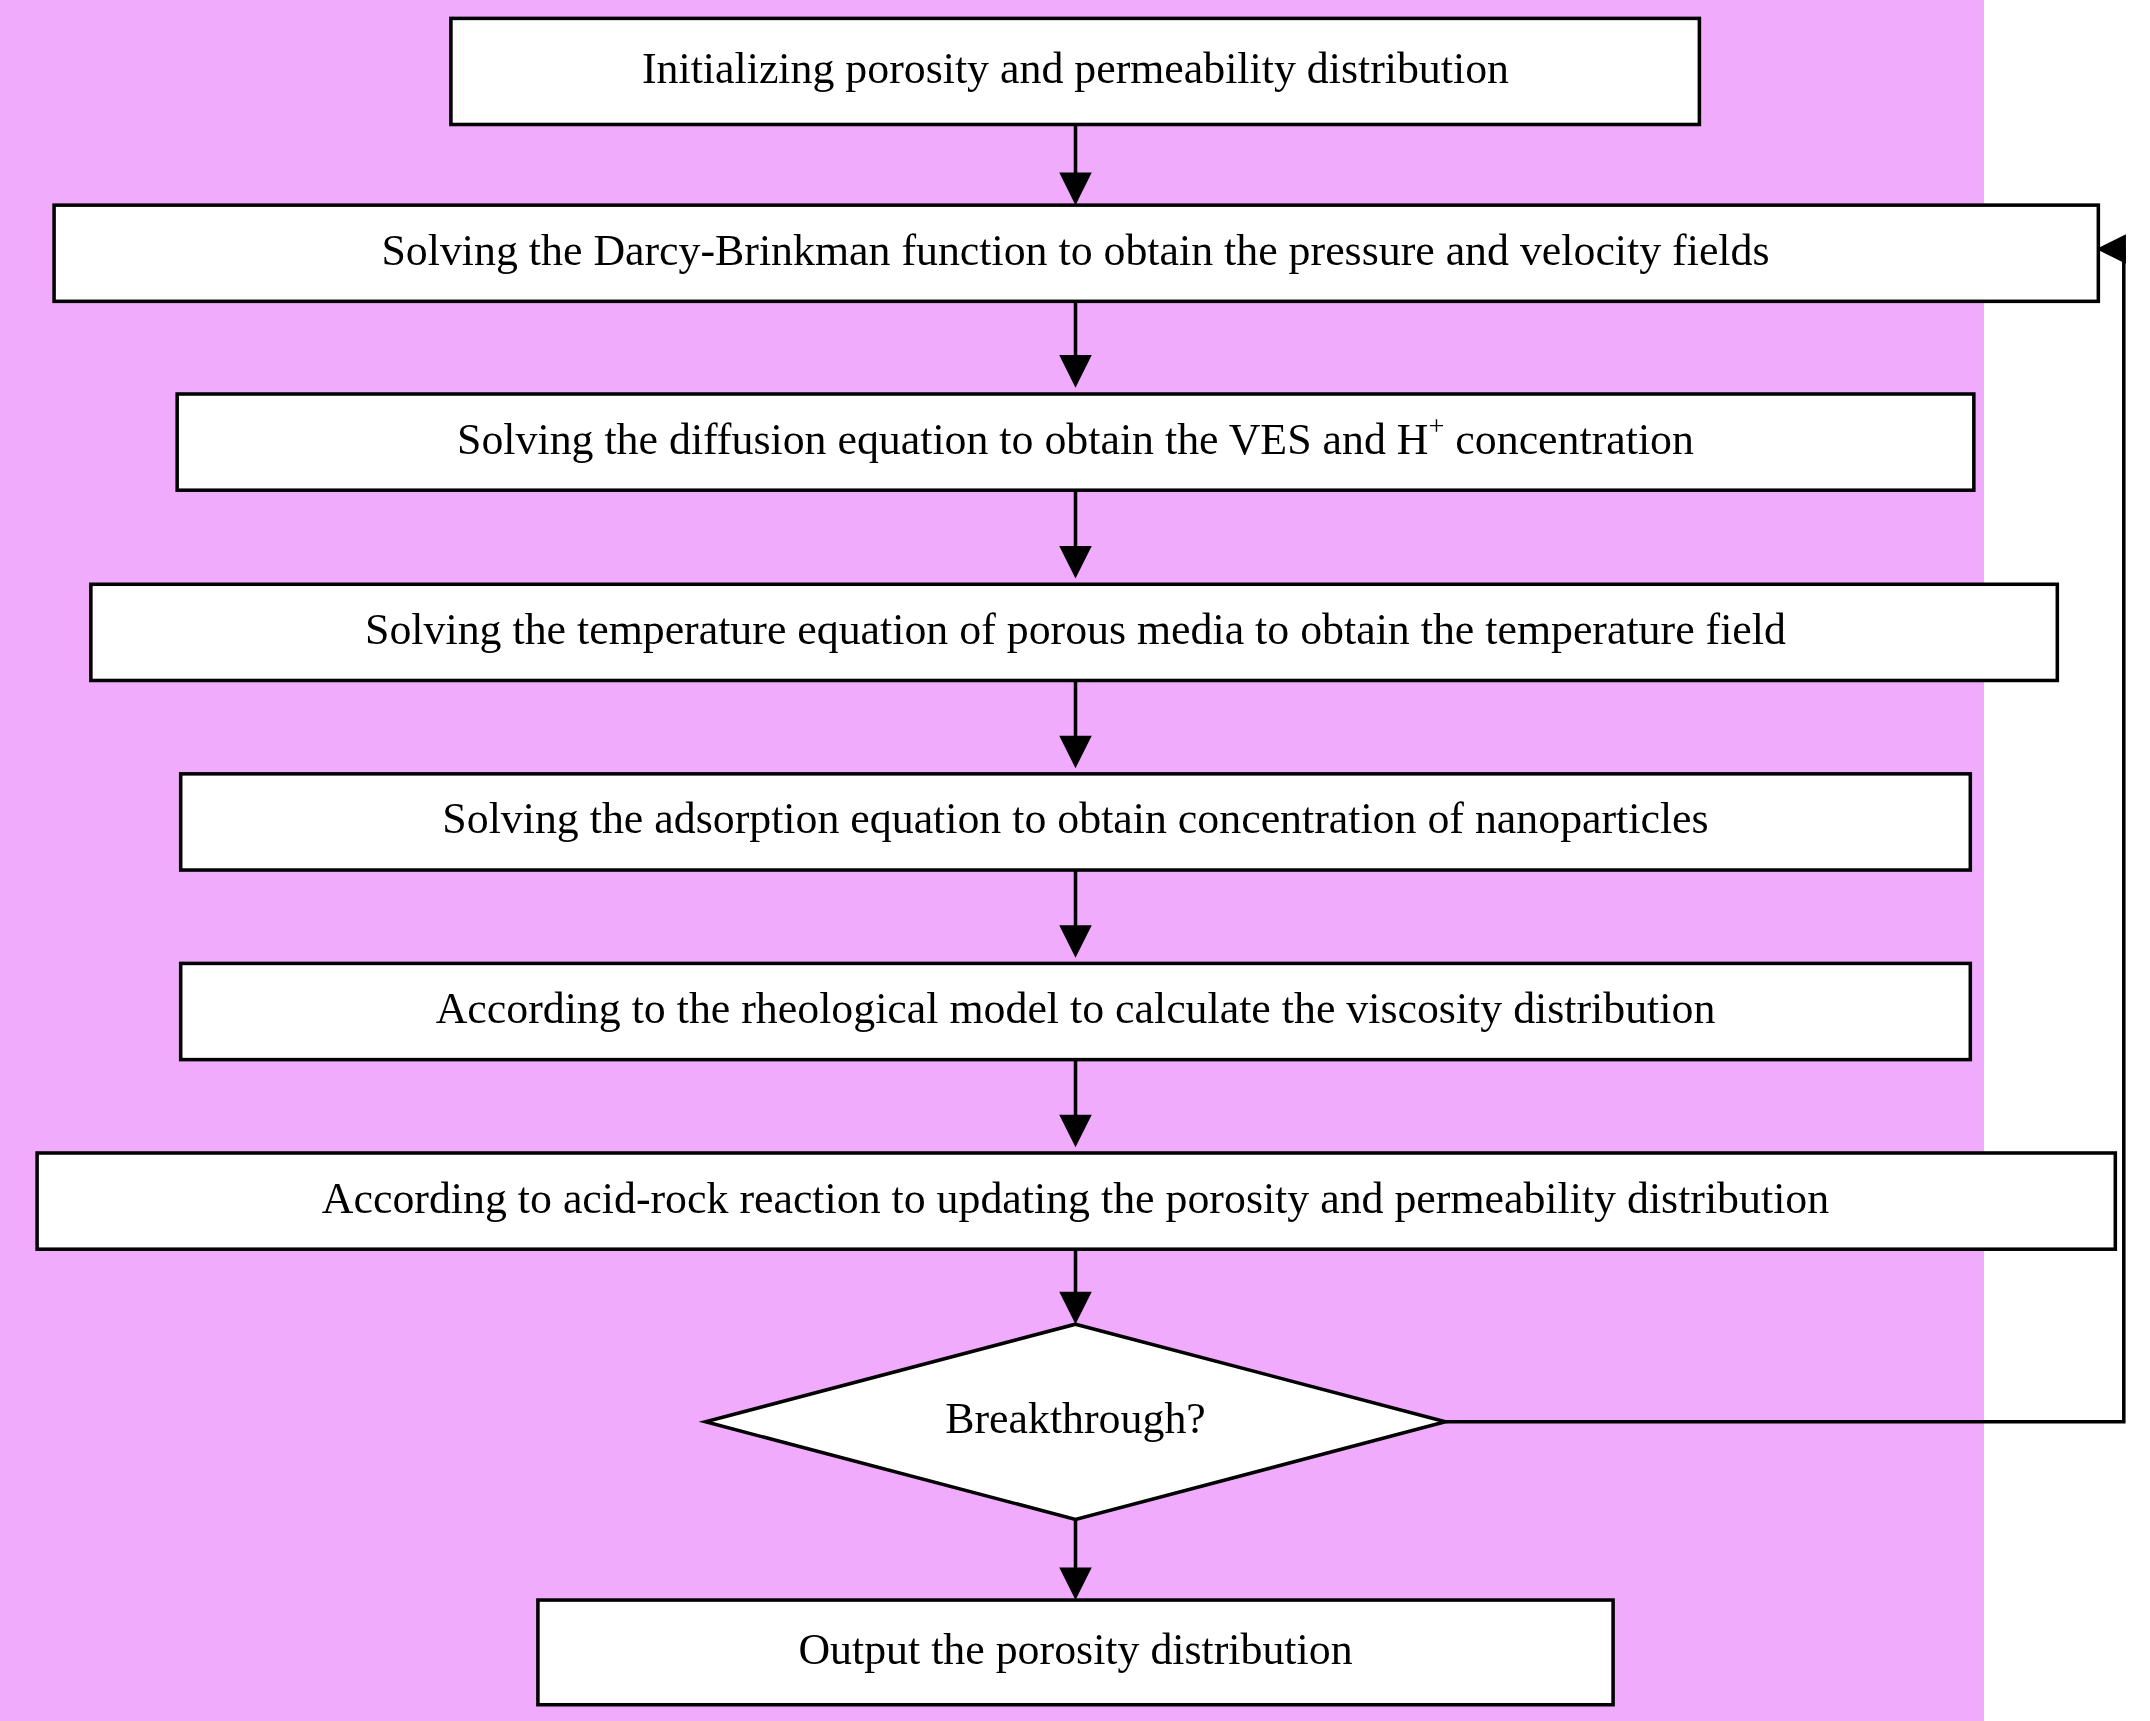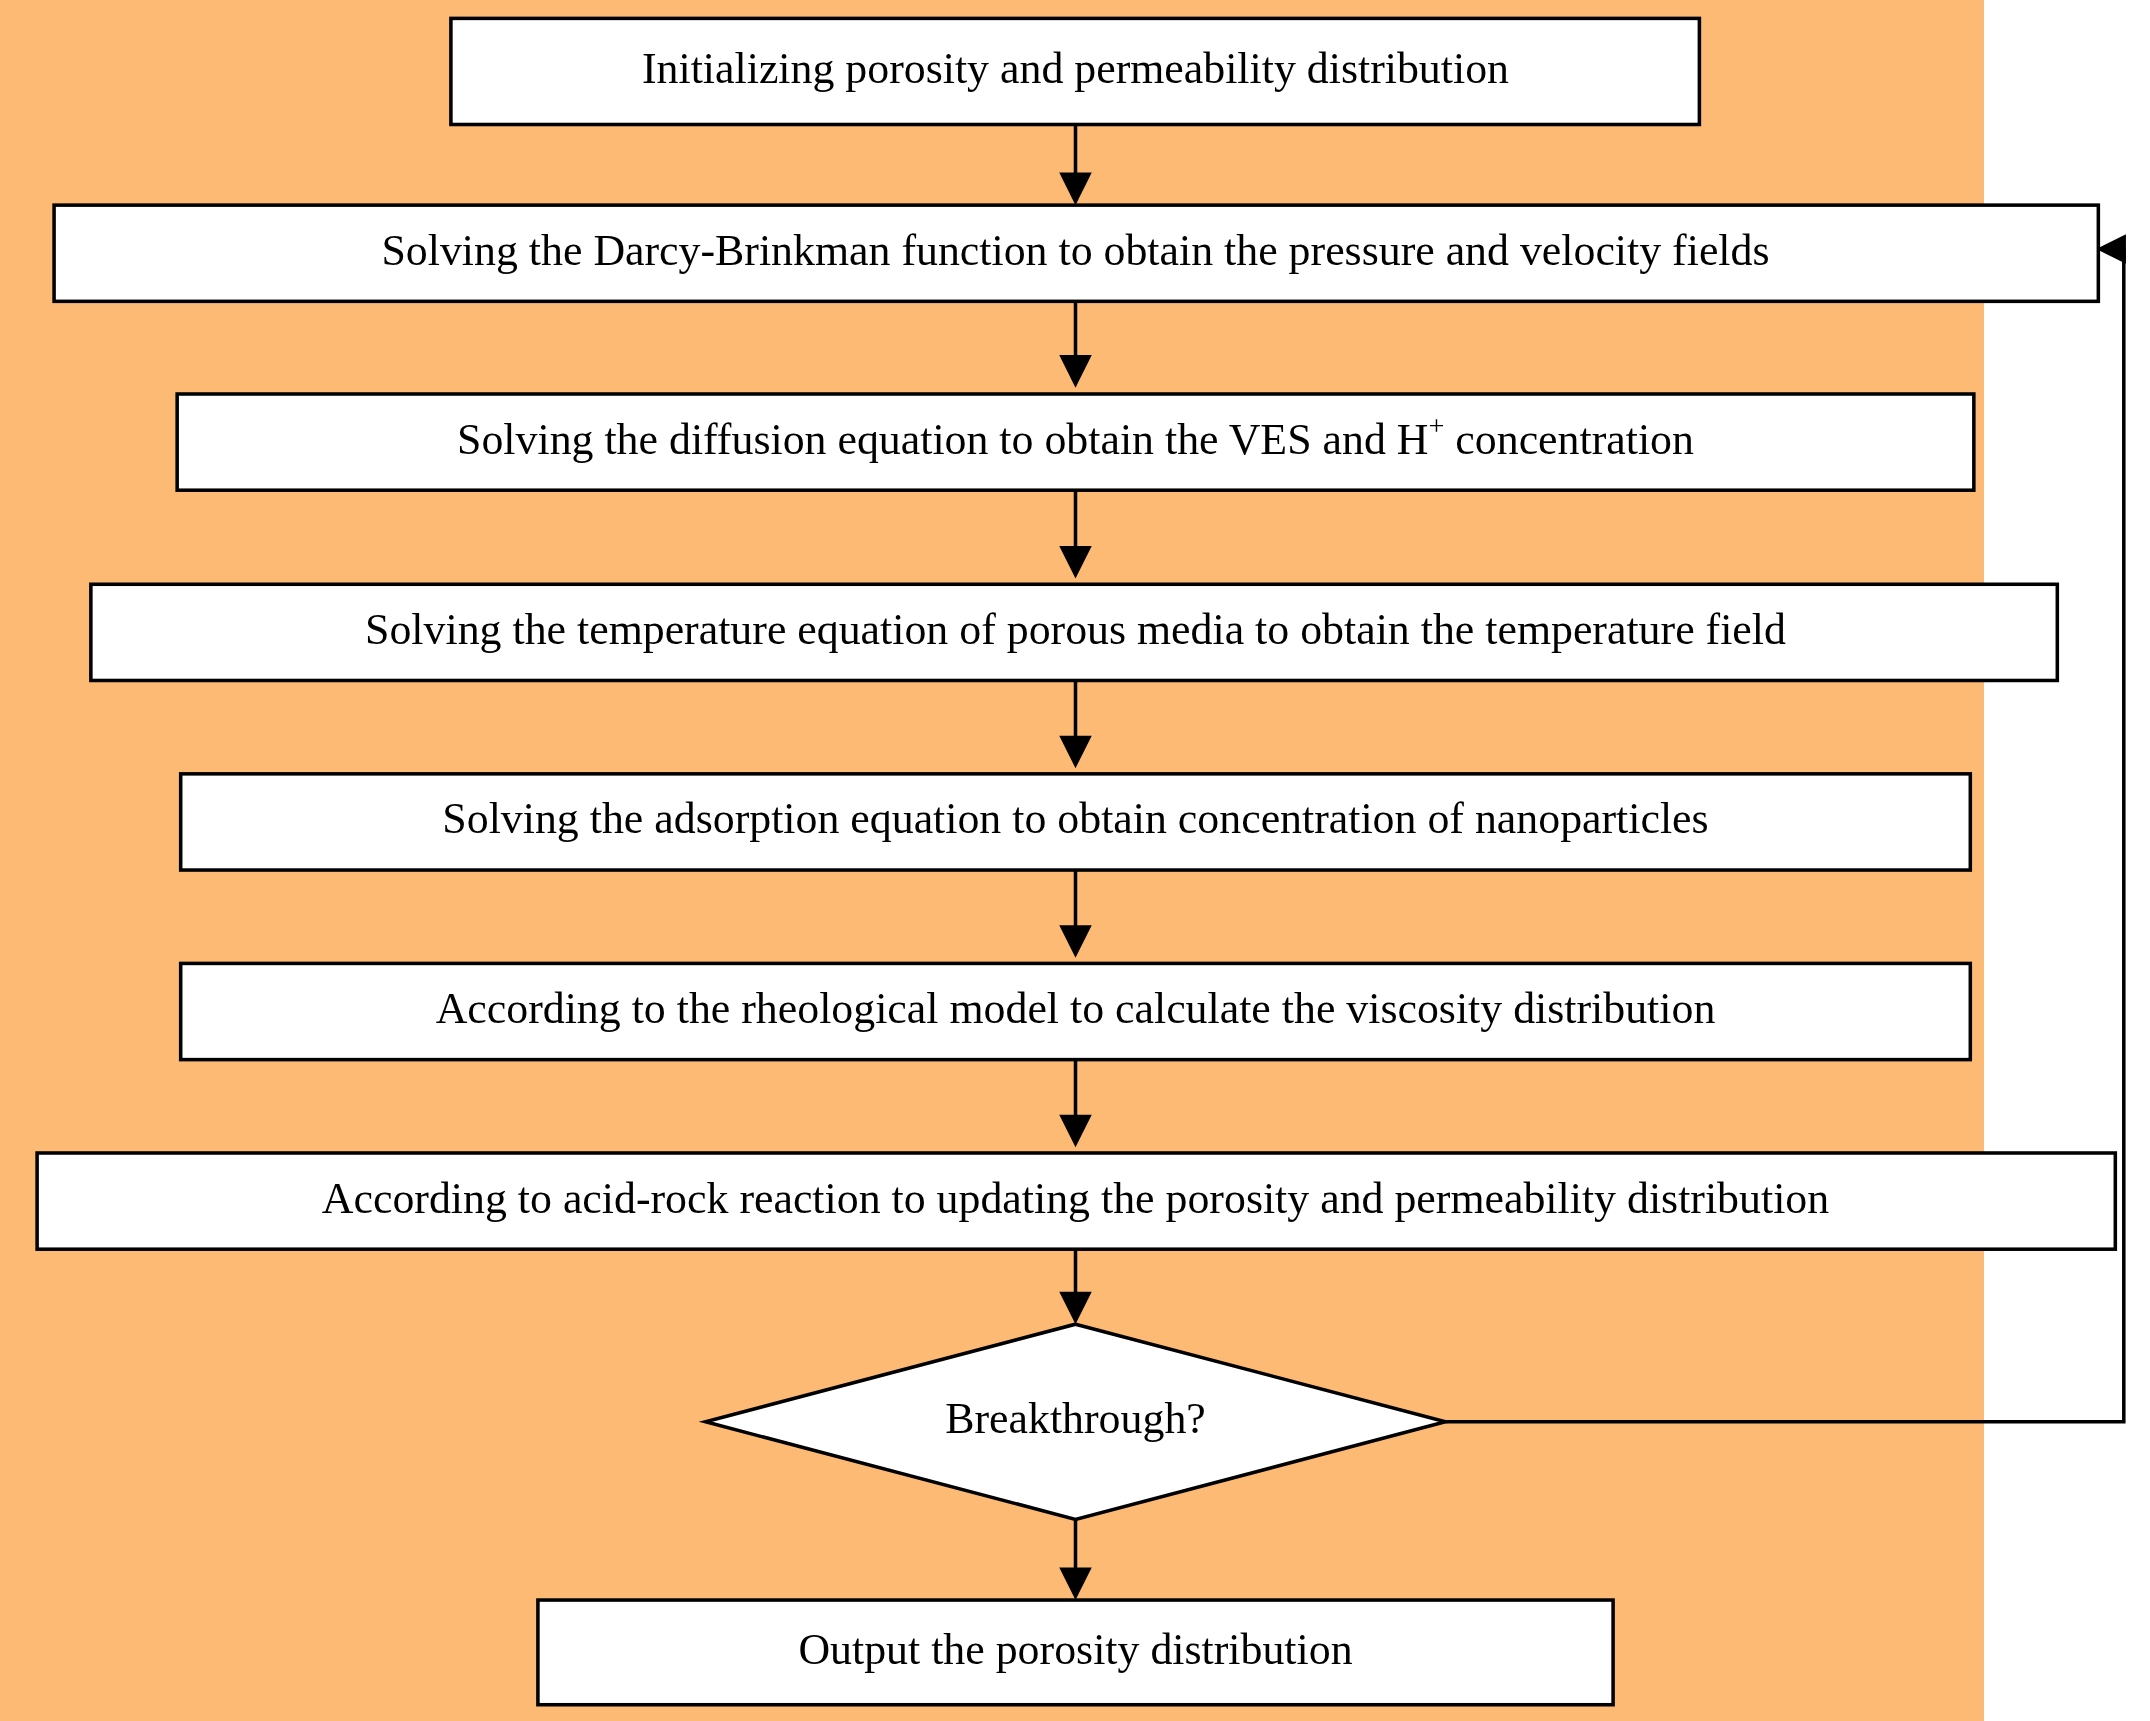--- a/index.html
+++ b/index.html
@@ -10,21 +10,21 @@
   body {
     width: 2151px;
     height: 1721px;
     font-family: "Liberation Serif", "DejaVu Serif", serif;
     overflow: hidden;
   }
   #flowchart-root {
     position: relative;
     width: 1984px;
     height: 1721px;
-    background: #fdba74;
+    background: #f0abfc;
   }
   svg.flow-svg {
     position: absolute;
     top: 0;
     left: 0;
     width: 2151px;
     height: 1721px;
     display: block;
   }
   .node-box {

